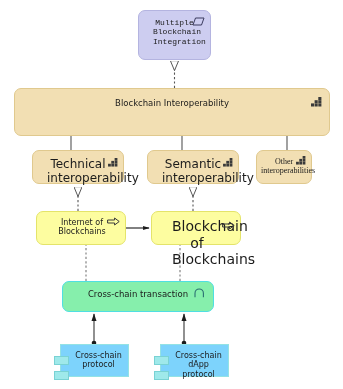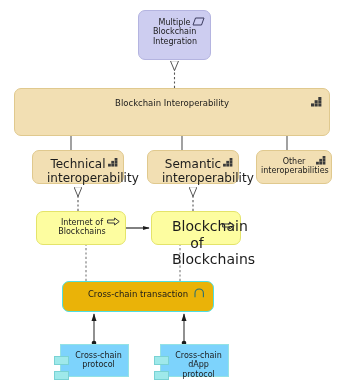--- a/index.html
+++ b/index.html
@@ -21,33 +21,33 @@
     display:block;width:100%;
     line-height:1.18;
     padding:0 14px;
     box-sizing:border-box;
     white-space:pre-line;
   }
   .node .icon{position:absolute;}
 
   
   .n-purple{
-    background:#cdcdf0;border:1px solid #b4b4e0;border-radius:7px;
+    background:#cdcdf0;border:1px solid #b4b4e0;border-radius:7px;font-family:Liberation Mono, monospace;
   }
   
   .n-tan{
     background:#f2dfb3;border:1px solid #e0c98e;border-radius:7px;
   }
   
   .n-yellow{
     background:#fdfda0;border:1px solid #e4e46a;border-radius:7px;padding-left:14px;
   }
   
   .n-cyan{
-    background:#eab308;border:1px solid #4fdfe2;border-radius:7px;
+    background:#86efac;border:1px solid #4fdfe2;border-radius:7px;
   }
   
   .n-comp{
     background:#7dd3fc;border:1px solid #93e2e4;border-radius:0;
   }
   .n-comp .tab{
     position:absolute;left:-7px;width:15px;height:9px;
     background:#9fe9ea;border:1px solid #79d2d4;box-sizing:border-box;
   }
   .n-comp .tab.t1{top:11px;}
@@ -143,21 +143,21 @@
         <rect x="0" y="6.4" width="3.1" height="3.1" fill="#3a3a3a"></rect>
         <rect x="3.6" y="6.4" width="3.1" height="3.1" fill="#3a3a3a"></rect>
         <rect x="3.6" y="3.2" width="3.1" height="3.1" fill="#3a3a3a"></rect>
         <rect x="7.3" y="6.4" width="3.1" height="3.1" fill="#3a3a3a"></rect>
         <rect x="7.3" y="3.2" width="3.1" height="3.1" fill="#3a3a3a"></rect>
         <rect x="7.3" y="0" width="3.1" height="3.1" fill="#3a3a3a"></rect>
       </svg>
     </span>
   </div>
 
-  <div class="node n-tan" style="left:256px;top:150px;width:76px;height:34px;padding-top:6px;font-size:8px;">
+  <div class="node n-tan" style="left:256px;top:150px;width:56px;height:34px;padding-top:6px;font-size:8px;font-family:Liberation Serif, serif;">
     <span class="label" style="padding:0 4px;">Other
 interoperabilities</span>
     <span class="icon" style="right:5px;top:5px;">
       <svg width="10" height="9" viewBox="0 0 11 10">
         <rect x="0" y="6.4" width="3.1" height="3.1" fill="#3a3a3a"></rect>
         <rect x="3.6" y="6.4" width="3.1" height="3.1" fill="#3a3a3a"></rect>
         <rect x="3.6" y="3.2" width="3.1" height="3.1" fill="#3a3a3a"></rect>
         <rect x="7.3" y="6.4" width="3.1" height="3.1" fill="#3a3a3a"></rect>
         <rect x="7.3" y="3.2" width="3.1" height="3.1" fill="#3a3a3a"></rect>
         <rect x="7.3" y="0" width="3.1" height="3.1" fill="#3a3a3a"></rect>

